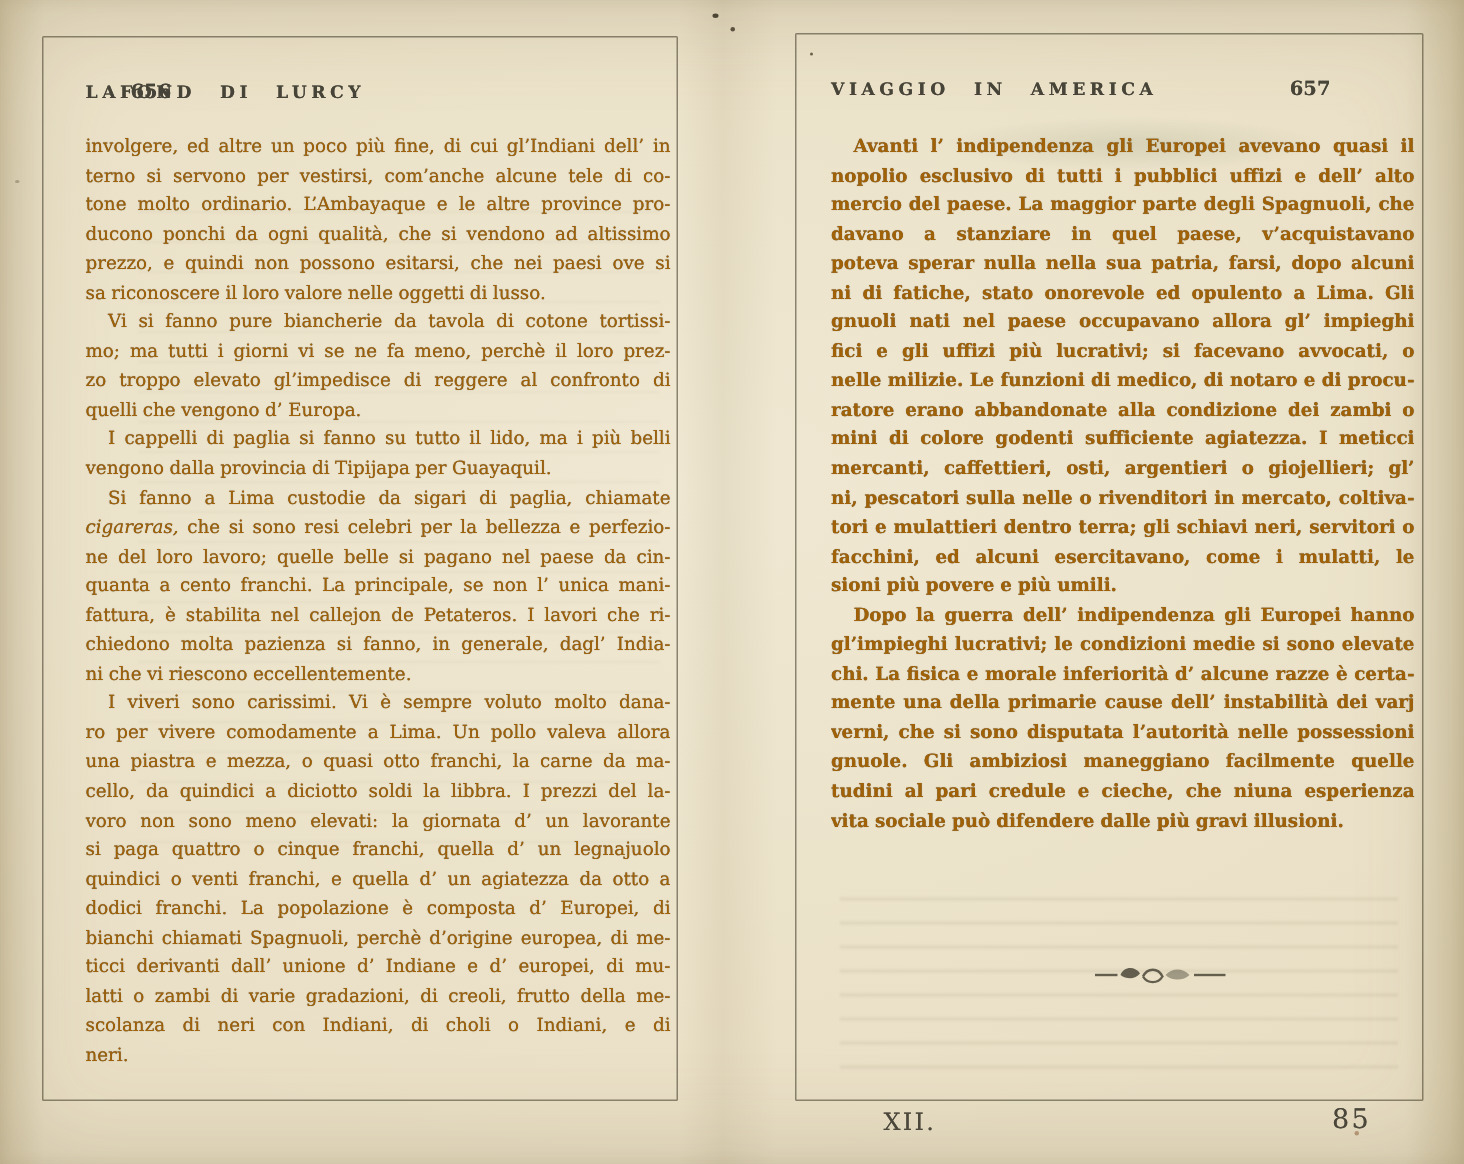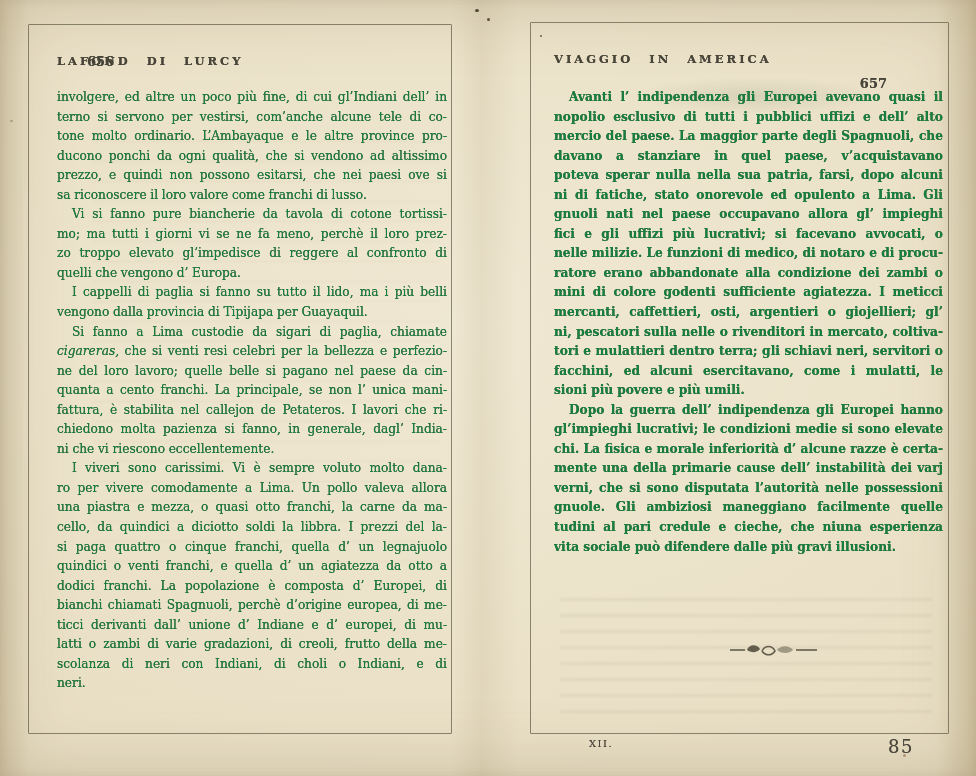--- a/index.html
+++ b/index.html
@@ -20,32 +20,32 @@
   .frame-right{left:530px;top:22px;width:417px;height:710px;}
 
   .page-num{position:absolute;top:0;font-size:13px;font-weight:bold;color:#474439;
     text-shadow:0 0 0.4px rgba(71,68,57,0.8);}
   .header{position:absolute;height:16px;}
   .header-left{left:57px;top:54px;width:390px;}
   .header-right{left:554px;top:52px;width:389px;}
   .running-title{display:block;font-size:11.5px;font-weight:bold;
     letter-spacing:3px;word-spacing:9px;color:#474439;text-shadow:0 0 0.4px rgba(71,68,57,0.8);}
   .num-left{left:30px;}
-  .num-right{right:56px;margin-top:24px;}
+  .num-right{right:56px;}
 
   .text-col{position:absolute;width:390px;font-size:12.2px;line-height:19.55px;
-    color:#15803d;text-shadow:0 0 0.45px rgba(62,58,48,0.85);word-spacing:-0.2px;}
+    color:#a16207;text-shadow:0 0 0.45px rgba(62,58,48,0.85);word-spacing:-0.2px;}
   .col-left{left:57px;top:88px;}
   .col-right{left:554px;top:88px;width:389px;font-weight:bold;}
   .line{height:19.55px;overflow:hidden;text-align:justify;text-align-last:justify;}
   .line.last{text-align-last:left;}
   .line.indent{text-indent:15px;}
   .line em{}
 
-  .sig{position:absolute;font-size:10px;color:#4a463c;letter-spacing:1.5px;
+  .sig{position:absolute;font-size:16px;color:#4a463c;letter-spacing:1.5px;
     text-shadow:0 0 0.4px rgba(74,70,60,0.7);}
   .sig-left{left:589px;top:738px;}
   .sig-right{left:888px;top:736px;font-size:18px;}
 
   .ornament{position:absolute;left:728px;top:641px;width:92px;height:18px;}
 
   .bleed{position:absolute;pointer-events:none;filter:blur(0.8px);}
   .bleed-r-low{left:560px;top:598px;width:372px;height:122px;opacity:.75;
     background:repeating-linear-gradient(180deg, rgba(104,98,74,0.10) 0 3px, rgba(0,0,0,0) 3px 16px);}
   .bleed-r-top{left:630px;top:78px;width:250px;height:36px;
@@ -80,38 +80,39 @@
   <span class="running-title">VIAGGIO IN AMERICA</span>
   <span class="page-num num-right">657</span>
 </div>
 
 <div class="text-col col-left">
     <div class="line">involgere, ed altre un poco più fine, di cui gl’Indiani dell’ in</div>
     <div class="line">terno si servono per vestirsi, com’anche alcune tele di co-</div>
     <div class="line">tone molto ordinario. L’Ambayaque e le altre province pro-</div>
     <div class="line">ducono ponchi da ogni qualità, che si vendono ad altissimo</div>
     <div class="line">prezzo, e quindi non possono esitarsi, che nei paesi ove si</div>
-    <div class="line last">sa riconoscere il loro valore come franchi di lusso.</div>
+    <div class="line last">sa riconoscere il loro valore nelle oggetti di lusso.</div>
     <div class="line indent">Vi si fanno pure biancherie da tavola di cotone tortissi-</div>
     <div class="line">mo; ma tutti i giorni vi se ne fa meno, perchè il loro prez-</div>
     <div class="line">zo troppo elevato gl’impedisce di reggere al confronto di</div>
     <div class="line last">quelli che vengono d’ Europa.</div>
     <div class="line indent">I cappelli di paglia si fanno su tutto il lido, ma i più belli</div>
     <div class="line last">vengono dalla provincia di Tipijapa per Guayaquil.</div>
     <div class="line indent">Si fanno a Lima custodie da sigari di paglia, chiamate</div>
-    <div class="line"><em>cigareras,</em><span> che si venti resi celebri per la bellezza e perfezio-</span></div>
+    <div class="line"><em>cigareras,</em><span> che si sono resi celebri per la bellezza e perfezio-</span></div>
     <div class="line">ne del loro lavoro; quelle belle si pagano nel paese da cin-</div>
     <div class="line">quanta a cento franchi. La principale, se non l’ unica mani-</div>
     <div class="line">fattura, è stabilita nel callejon de Petateros. I lavori che ri-</div>
     <div class="line">chiedono molta pazienza si fanno, in generale, dagl’ India-</div>
     <div class="line last">ni che vi riescono eccellentemente.</div>
     <div class="line indent">I viveri sono carissimi. Vi è sempre voluto molto dana-</div>
     <div class="line">ro per vivere comodamente a Lima. Un pollo valeva allora</div>
     <div class="line">una piastra e mezza, o quasi otto franchi, la carne da ma-</div>
     <div class="line">cello, da quindici a diciotto soldi la libbra. I prezzi del la-</div>
+    <div class="line">voro non sono meno elevati: la giornata d’ un lavorante</div>
     <div class="line">si paga quattro o cinque franchi, quella d’ un legnajuolo</div>
     <div class="line">quindici o venti franchi, e quella d’ un agiatezza da otto a</div>
     <div class="line">dodici franchi. La popolazione è composta d’ Europei, di</div>
     <div class="line">bianchi chiamati Spagnuoli, perchè d’origine europea, di me-</div>
     <div class="line">ticci derivanti dall’ unione d’ Indiane e d’ europei, di mu-</div>
     <div class="line">latti o zambi di varie gradazioni, di creoli, frutto della me-</div>
     <div class="line">scolanza di neri con Indiani, di choli o Indiani, e di</div>
     <div class="line last">neri.</div>
   </div>
 <div class="text-col col-right">

